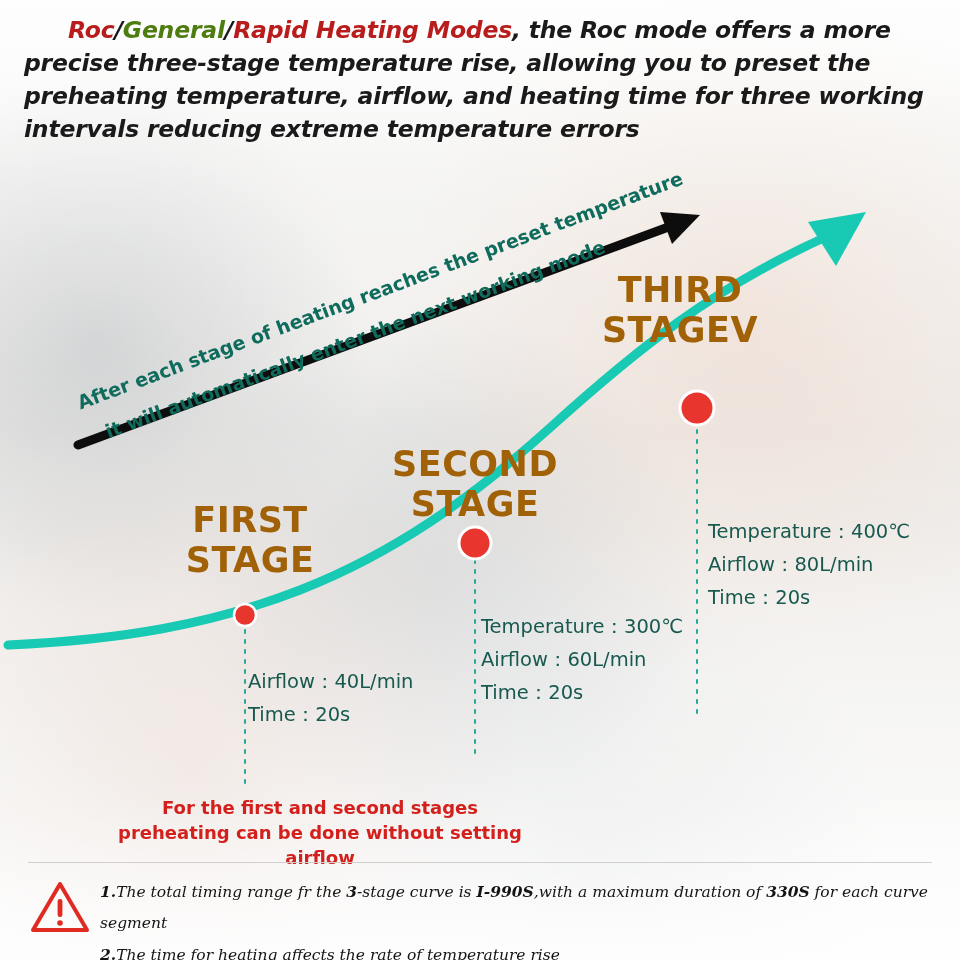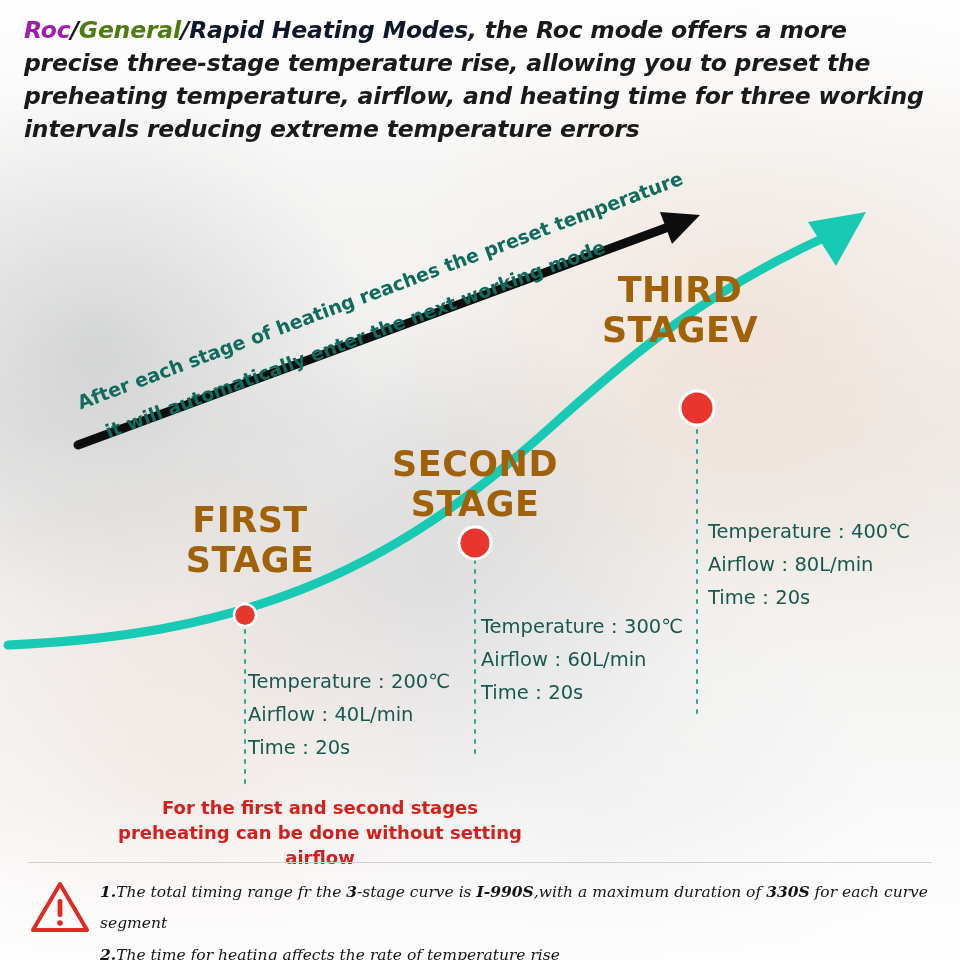--- a/index.html
+++ b/index.html
@@ -49,23 +49,23 @@
     top: 14px;
     width: 914px;
     font-family: "DejaVu Sans", sans-serif;
     font-style: italic;
     font-weight: 700;
     font-size: 23.5px;
     line-height: 33px;
     color: #1a1a1a;
     letter-spacing: -0.2px;
   }
-  .hl-roc { color: #a21caf; }
+  .hl-roc { color: #b91c1c; margin-left: 44px; }
   .hl-general { color: #4d7c0f; }
-  .hl-rapid { color: #0f172a; }
+  .hl-rapid { color: #b91c1c; }
   .hl-sep { color: #1a1a1a; }
 
   
   .chart {
     position: absolute;
     left: 0;
     top: 170px;
     width: 960px;
     height: 700px;
   }
@@ -235,21 +235,20 @@
     <div class="stage-name second">
       <span>SECOND</span><br>
       <span>STAGE</span>
     </div>
     <div class="stage-name third">
       <span>THIRD</span><br>
       <span>STAGEV</span>
     </div>
 
     <div class="params p1">
-      <span class="row">Temperature：200℃</span>
       <span class="row">Airflow：40L/min</span>
       <span class="row">Time：20s</span>
     </div>
     <div class="params p2">
       <span class="row">Temperature：300℃</span>
       <span class="row">Airflow：60L/min</span>
       <span class="row">Time：20s</span>
     </div>
     <div class="params p3">
       <span class="row">Temperature：400℃</span>

